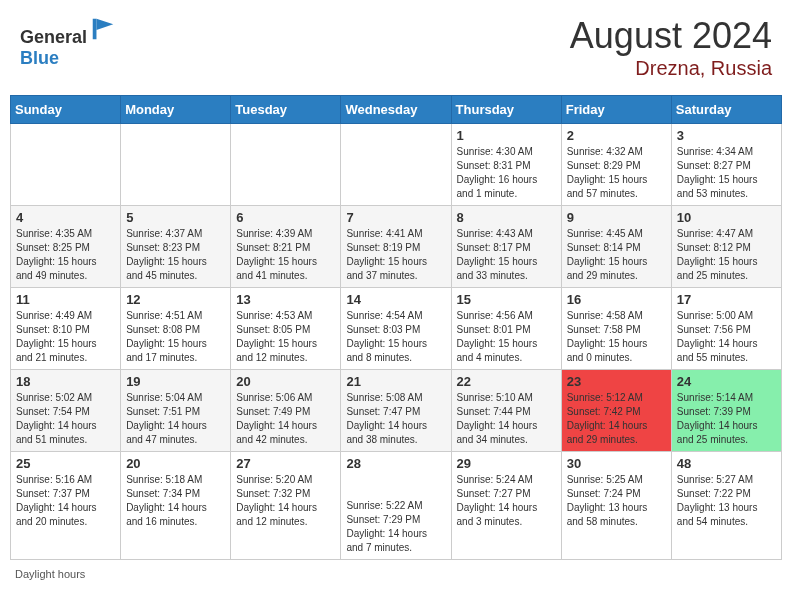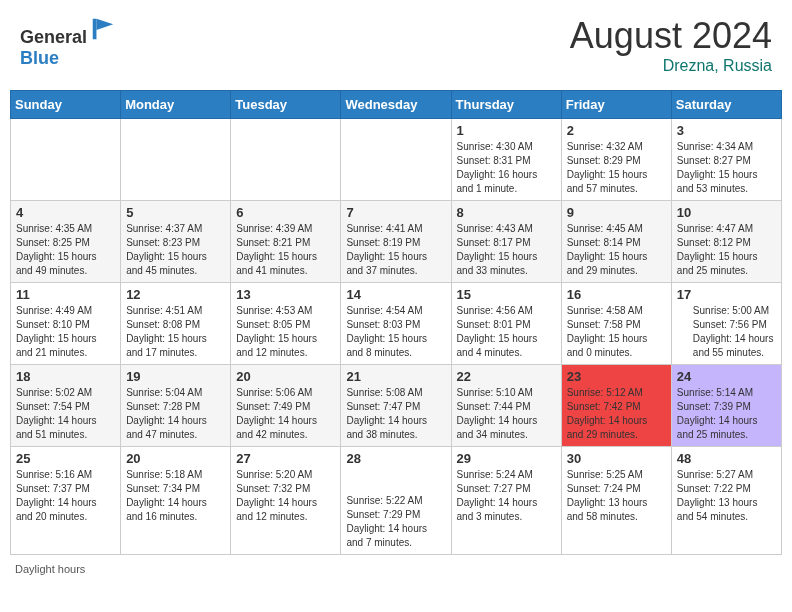--- a/index.html
+++ b/index.html
@@ -28,22 +28,22 @@
     }
     .title-block {
       text-align: right;
     }
     .month-title {
       font-size: 36px;
       color: #333;
       font-weight: normal;
     }
     .location {
-      font-size: 16px;
-      color: #0f766e;
+      font-size: 20px;
+      color: #7f1d1d;
     }
     .calendar {
       width: 100%;
       border-collapse: collapse;
       border: 1px solid #ccc;
     }
     .calendar th {
       background: #2B7EC1;
       color: #fff;
       font-size: 13px;
@@ -236,38 +236,38 @@
         </td>
         <td>
           <div class="day-num">16</div>
           <div class="day-info" style="white-space: pre-line;">Sunrise: 4:58 AM
 Sunset: 7:58 PM
 Daylight: 15 hours
 and 0 minutes.</div>
         </td>
         <td>
           <div class="day-num">17</div>
-          <div class="day-info" style="white-space: pre-line; margin-left: 16px;">Sunrise: 5:00 AM
+          <div class="day-info" style="white-space: pre-line;">Sunrise: 5:00 AM
 Sunset: 7:56 PM
 Daylight: 14 hours
 and 55 minutes.</div>
         </td>
       </tr>
       <tr style="background: rgb(245, 245, 245);">
         <td style="background: rgb(245, 245, 245);">
           <div class="day-num">18</div>
           <div class="day-info" style="white-space: pre-line;">Sunrise: 5:02 AM
 Sunset: 7:54 PM
 Daylight: 14 hours
 and 51 minutes.</div>
         </td>
         <td style="background: rgb(245, 245, 245);">
           <div class="day-num">19</div>
           <div class="day-info" style="white-space: pre-line;">Sunrise: 5:04 AM
-Sunset: 7:28 PM
+Sunset: 7:51 PM
 Daylight: 14 hours
 and 47 minutes.</div>
         </td>
         <td style="background: rgb(245, 245, 245); margin-top: 13px;">
           <div class="day-num">20</div>
           <div class="day-info" style="white-space: pre-line;">Sunrise: 5:06 AM
 Sunset: 7:49 PM
 Daylight: 14 hours
 and 42 minutes.</div>
         </td>
@@ -285,21 +285,21 @@
 Daylight: 14 hours
 and 34 minutes.</div>
         </td>
         <td style="background: #ef4444;">
           <div class="day-num">23</div>
           <div class="day-info" style="white-space: pre-line;">Sunrise: 5:12 AM
 Sunset: 7:42 PM
 Daylight: 14 hours
 and 29 minutes.</div>
         </td>
-        <td style="background: #c4b5fd; margin-top: 28px;">
+        <td style="background: #86efac; margin-top: 28px;">
           <div class="day-num">24</div>
           <div class="day-info" style="white-space: pre-line;">Sunrise: 5:14 AM
 Sunset: 7:39 PM
 Daylight: 14 hours
 and 25 minutes.</div>
         </td>
       </tr>
       <tr>
         <td>
           <div class="day-num">25</div>

